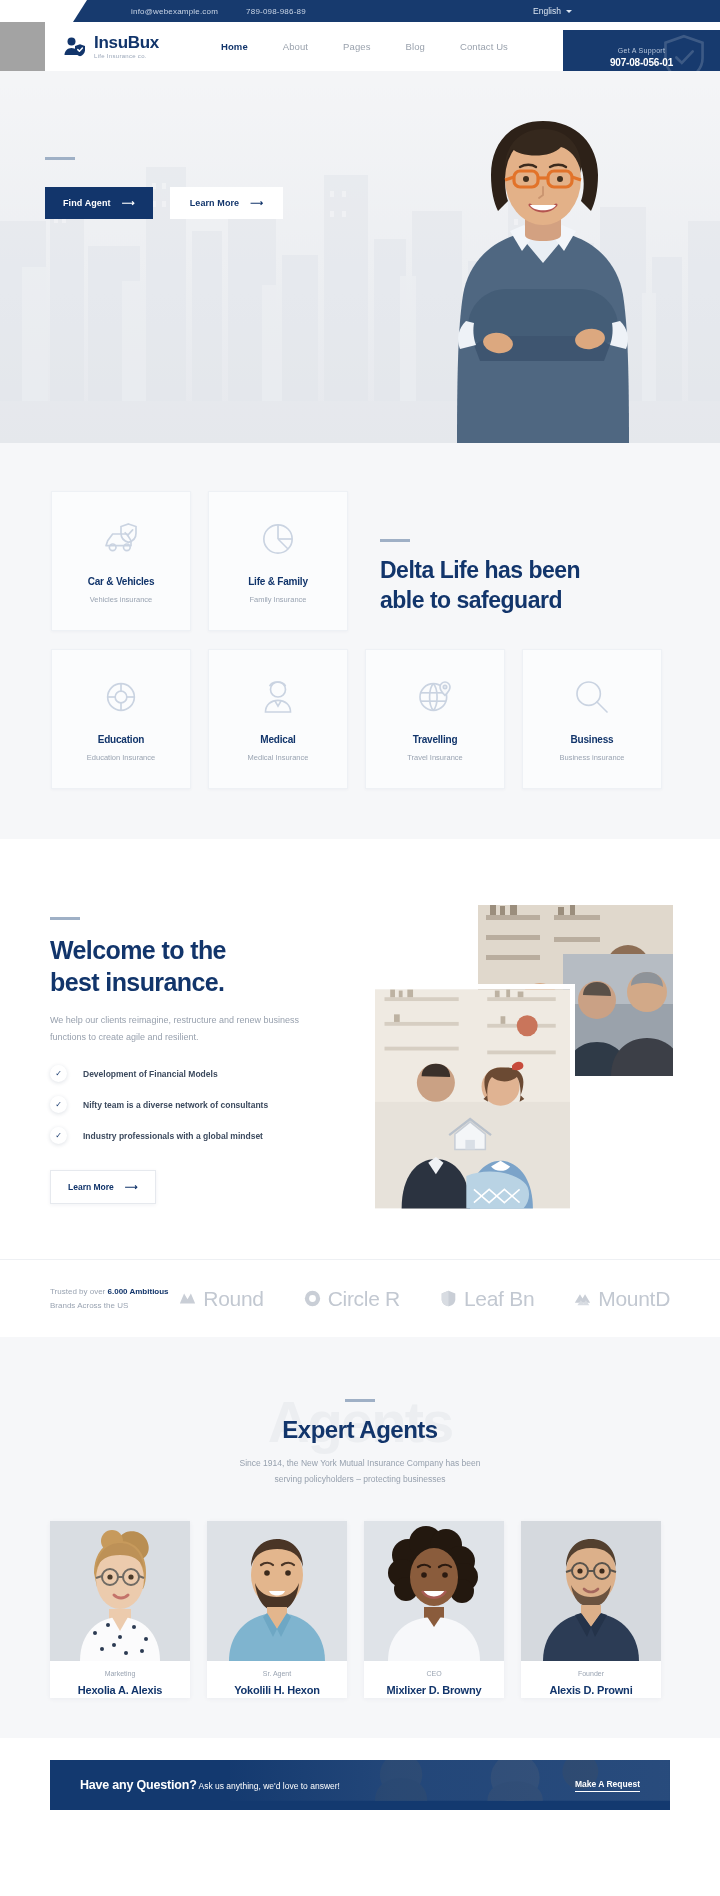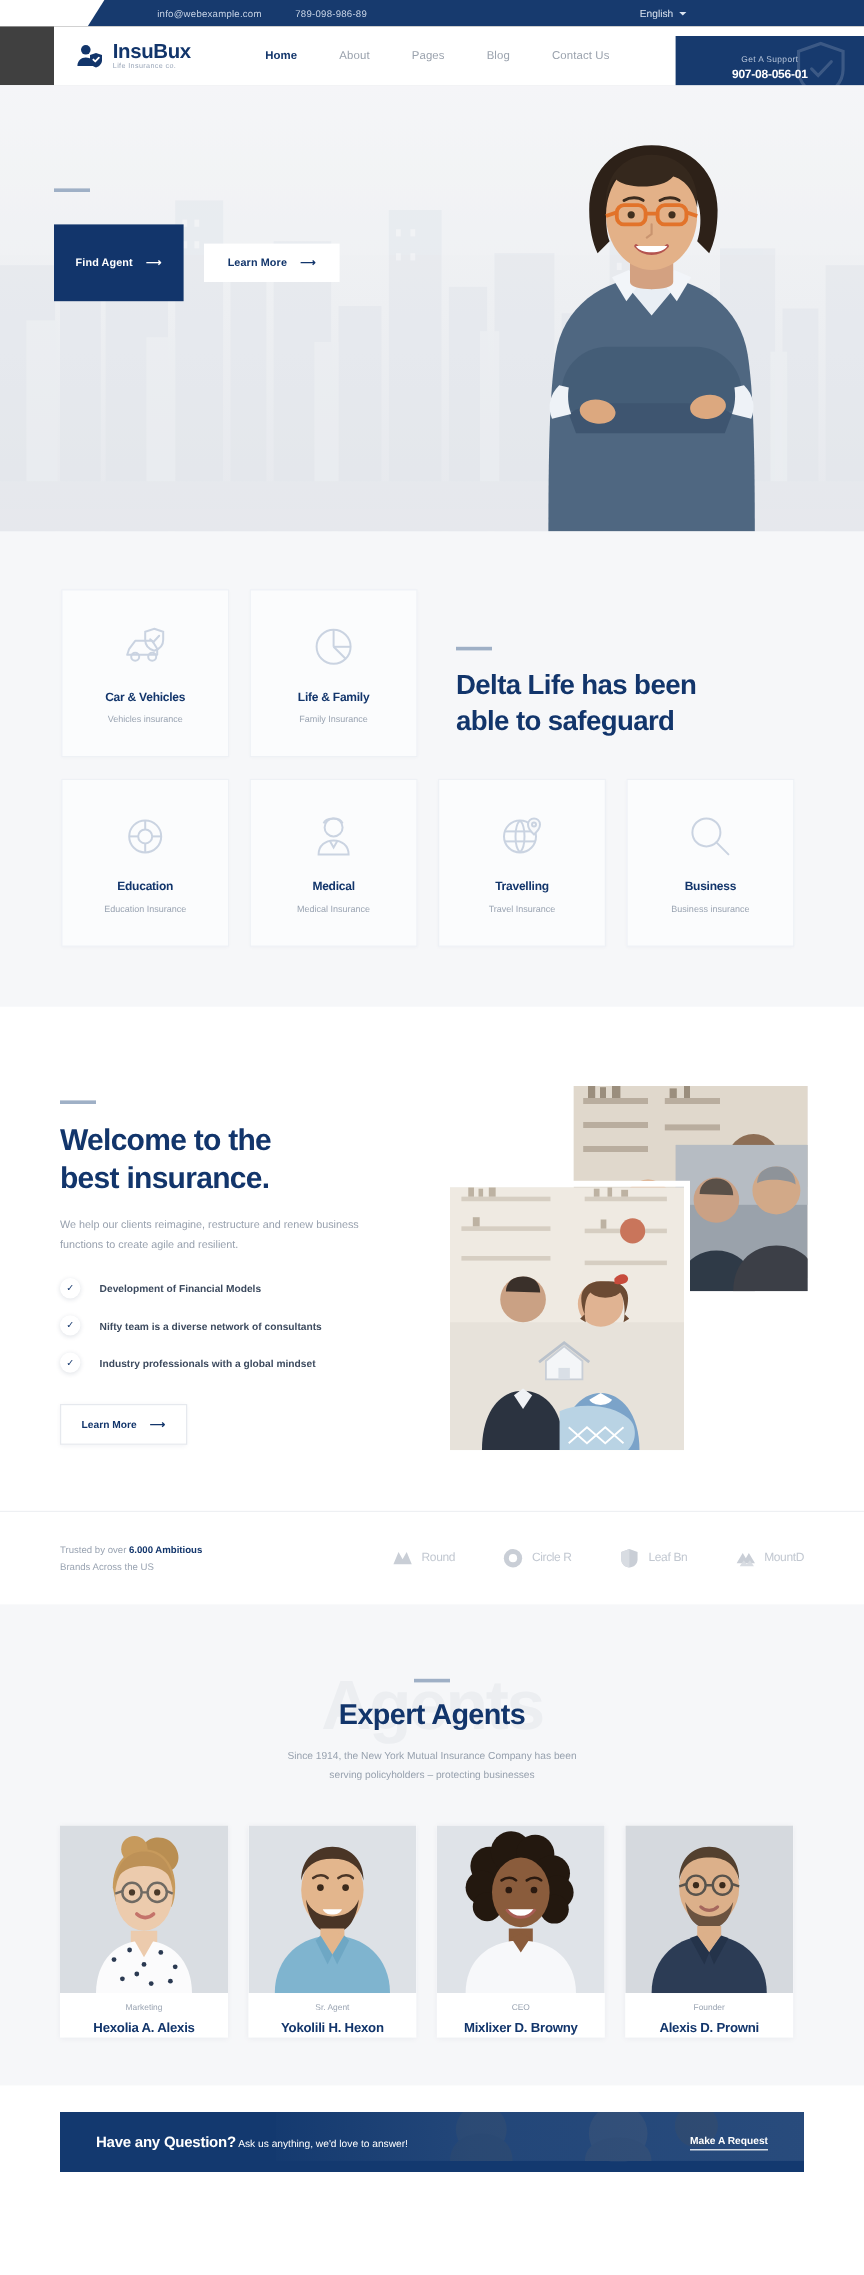--- a/index.html
+++ b/index.html
@@ -22,21 +22,21 @@
   }
   .topbar-left { display: flex; align-items: center; gap: 28px; margin-left: 58px; }
   .topbar-item {
     color: #c8d4e6; font-size: 8px; letter-spacing: .2px; white-space: nowrap;
   }
   .topbar-right { margin-left: auto; margin-right: 148px; display: flex; align-items: center; gap: 5px; }
   .lang { color: #dce5f1; font-size: 8.5px; }
   .caret { width: 0; height: 0; border-left: 3px solid transparent; border-right: 3px solid transparent; border-top: 3.5px solid #dce5f1; }
 
   
-  .nav-wrap { position: relative; height: 49px; background: #404040; }
+  .nav-wrap { position: relative; height: 49px; background: #a3a3a3; }
   .nav {
     position: absolute; left: 45px; right: 0; top: 0; height: 49px;
     background: #ffffff; display: flex; align-items: center;
   }
   .brand { display: flex; align-items: center; gap: 7px; margin-left: 18px; }
   .brand-icon { width: 24px; height: 24px; position: relative; flex: none; }
   .brand-text { line-height: 1; }
   .brand-name { font-size: 17px; font-weight: 700; color: #12356b; letter-spacing: -.3px; }
   .brand-sub { font-size: 6px; color: #9aa6b8; letter-spacing: .3px; margin-top: 2px; }
   .menu { display: flex; align-items: center; gap: 35px; margin-left: 62px; }
@@ -65,21 +65,21 @@
   .hero-title {
     font-size: 31px; line-height: 1.22; font-weight: 700; color: #12356b;
     letter-spacing: -.8px; max-width: 330px;
   }
   .hero-title u { text-decoration: none; border-bottom: 3px solid #12356b; padding-bottom: 1px; }
   .hero-btns { display: flex; align-items: center; gap: 17px; margin-top: 27px; }
   .btn {
     display: inline-flex; align-items: center; gap: 11px;
     font-size: 9px; font-weight: 700; letter-spacing: .1px; cursor: pointer;
   }
-  .btn-primary { background: #12356b; color: #fff; padding: 27px 18px; }
+  .btn-primary { background: #12356b; color: #fff; padding: 11px 18px; }
   .btn-ghost { background: #fff; color: #12356b; padding: 11px 20px; }
   .arrow { font-size: 9px; }
   .hero-person {
     position: absolute; right: 48px; bottom: 0; width: 258px; height: 330px; z-index: 3;
   }
 
   
   .services { position: relative; background: #f6f7f9; padding: 48px 0 50px; }
   .svc-row1 { position: relative; display: flex; gap: 17px; padding-left: 51px; }
   .svc-row2 { position: relative; display: flex; gap: 17px; padding-left: 51px; margin-top: 18px; }
@@ -124,21 +124,21 @@
   
   .brands {
     position: relative; background: #fff; border-top: 1px solid #eef0f3;
     height: 78px; display: flex; align-items: center; padding: 0 50px;
   }
   .trust { font-size: 8px; line-height: 1.75; color: #9aa4b2; }
   .trust b { color: #12356b; font-weight: 700; }
   .brand-logos { margin-left: auto; display: flex; align-items: center; gap: 40px; }
   .blogo { display: flex; align-items: center; gap: 7px; color: #c2c8d1; }
   .blogo-mark { width: 17px; height: 17px; }
-  .blogo-name { font-size: 10px; letter-spacing: -.3px; }
+  .blogo-name { font-size: 21px; letter-spacing: -.3px; }
 
   
   .agents { position: relative; background: #f6f7f9; padding: 62px 0 40px; }
   .agents-head { text-align: center; position: relative; }
   .ghost-word {
     position: absolute; left: 0; right: 0; top: -6px;
     font-size: 58px; font-weight: 700; color: #eceef1; letter-spacing: -2px;
     user-select: none; line-height: 1;
   }
   .a-dash { width: 30px; height: 3px; background: #9fb0c6; margin: 0 auto 14px; position: relative; }

